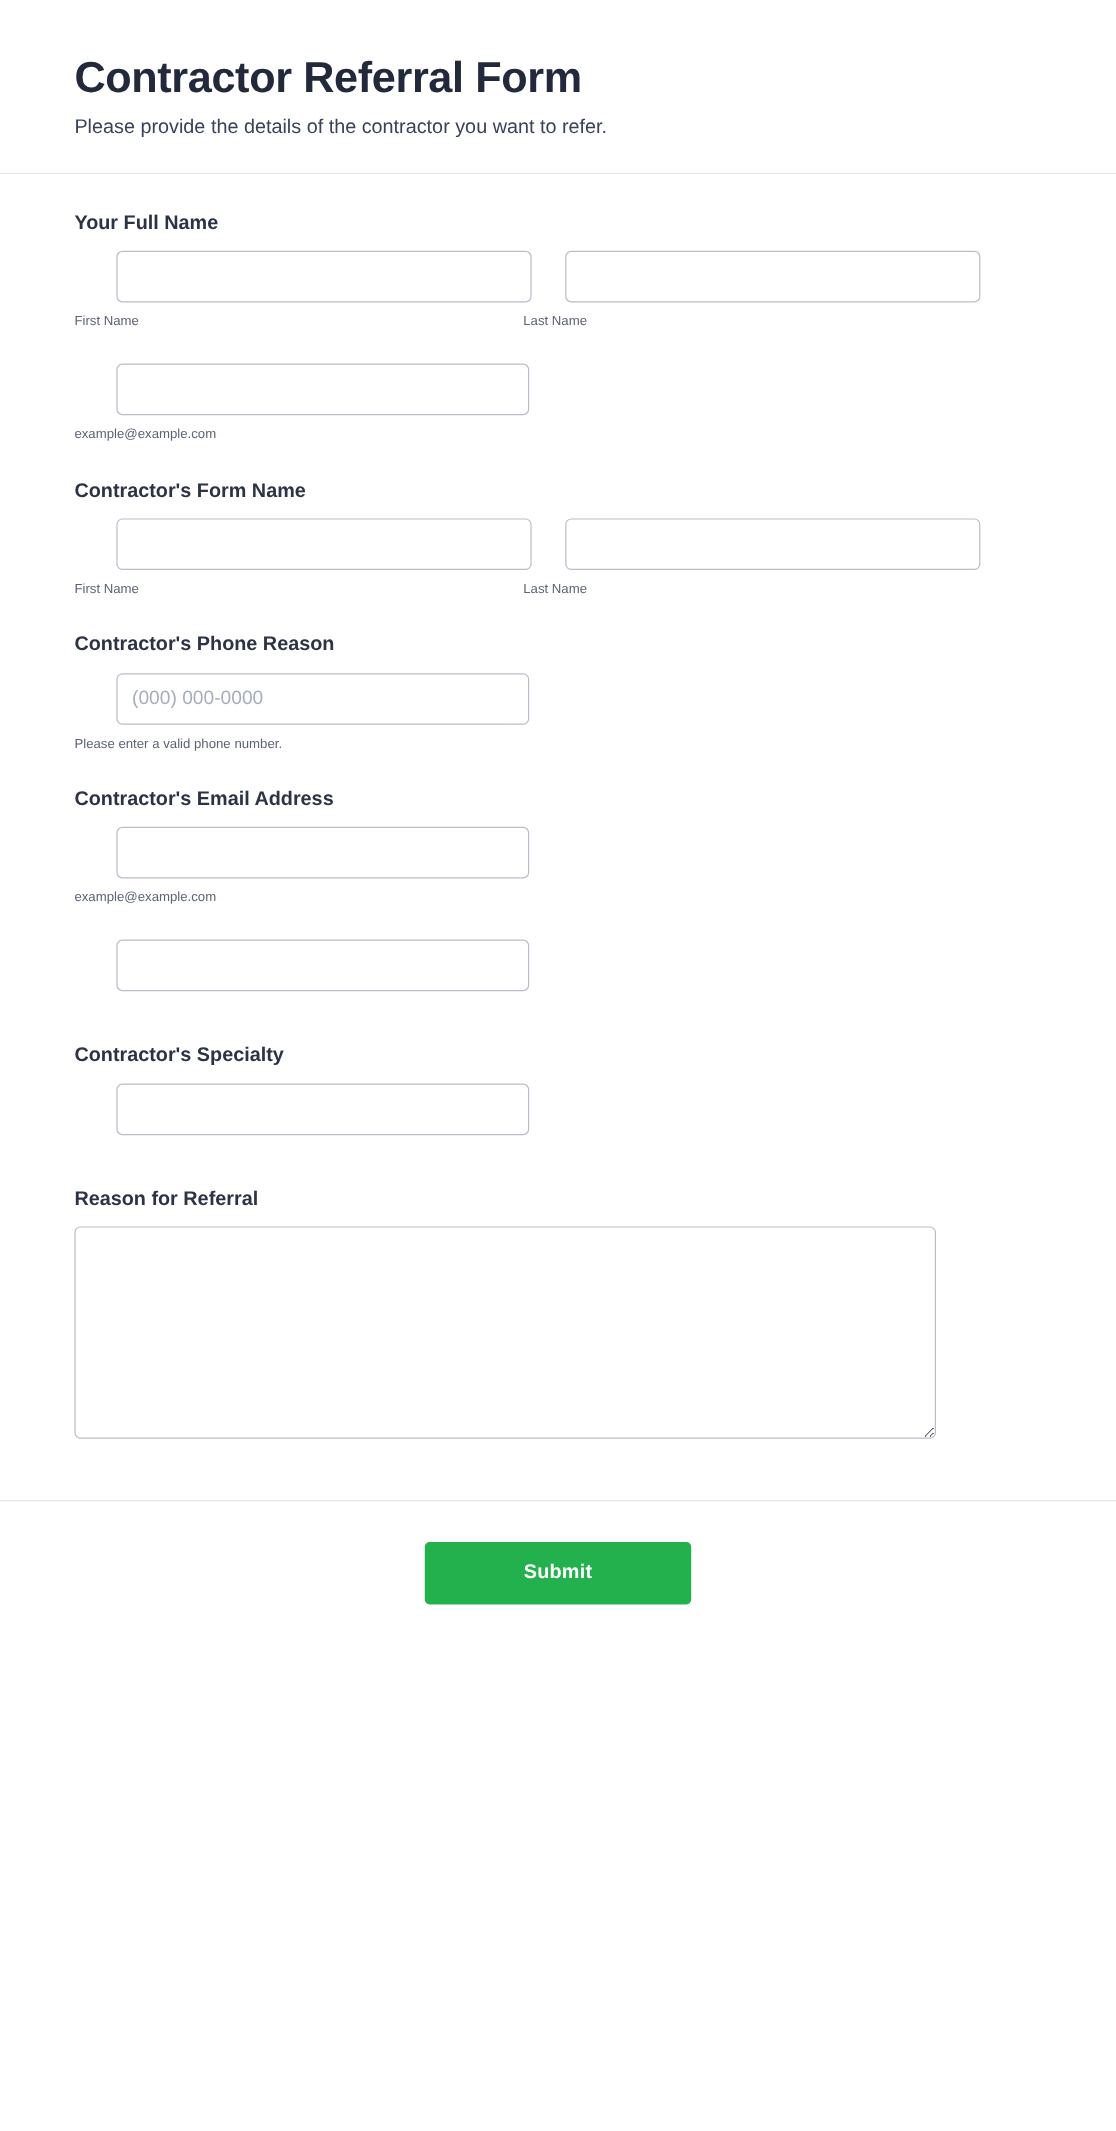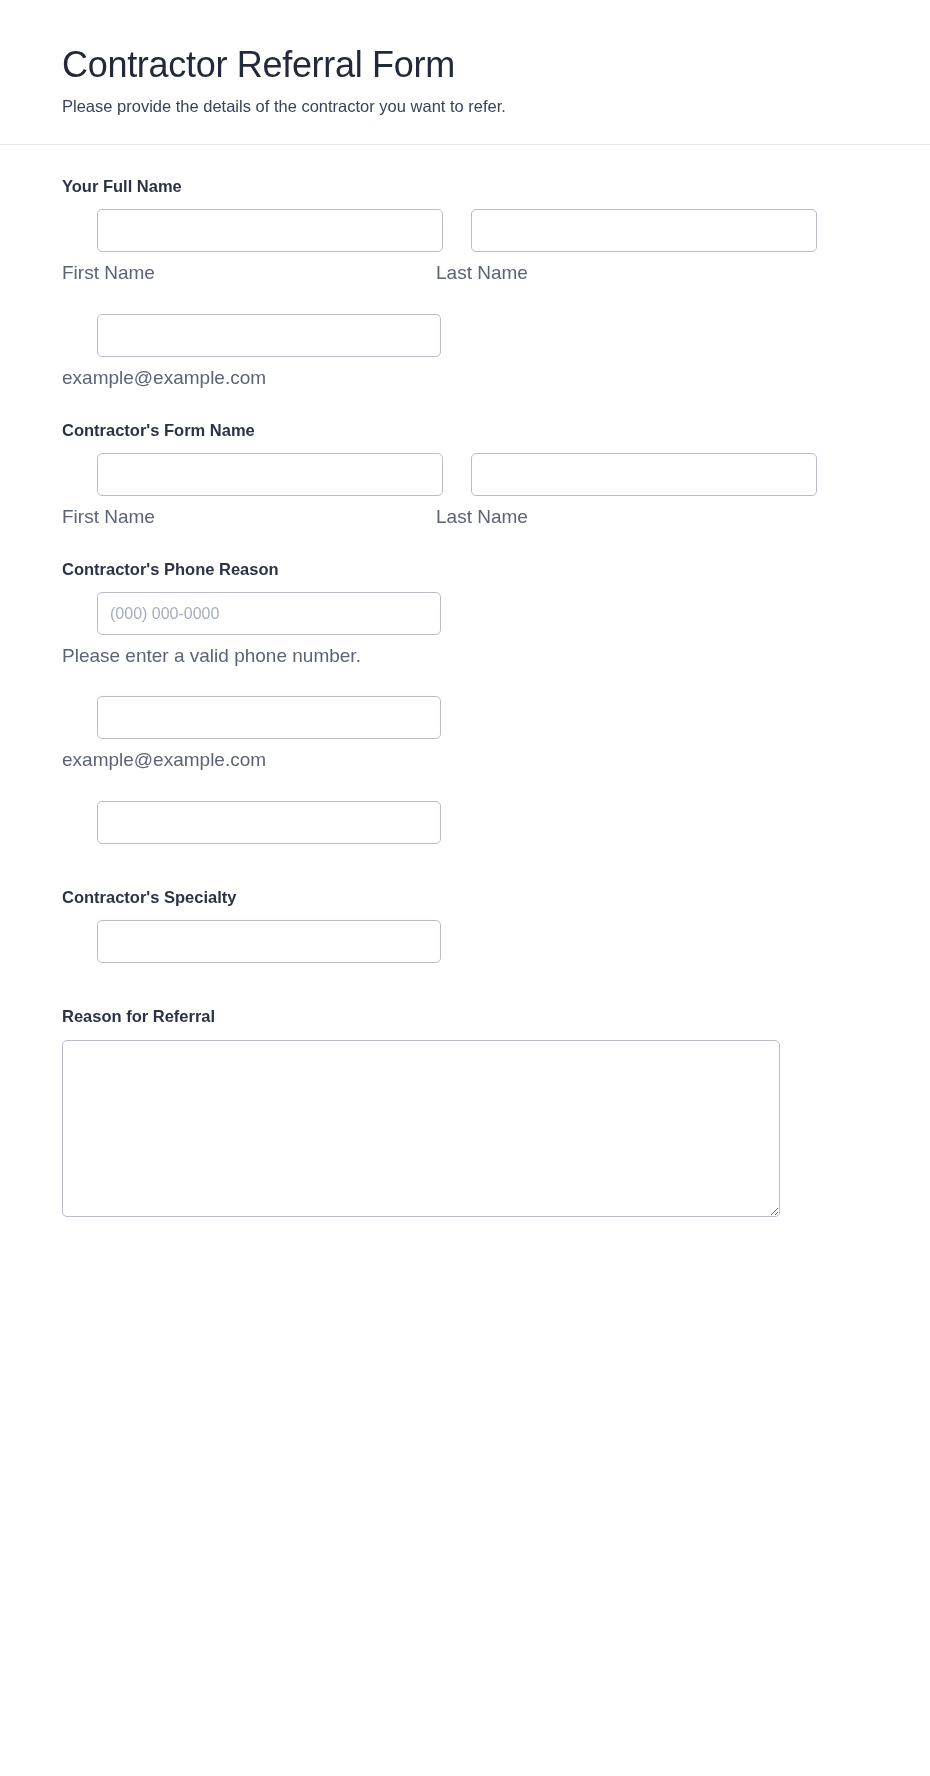--- a/index.html
+++ b/index.html
@@ -19,21 +19,21 @@
     box-sizing: border-box;
   }
 
   
   .form-header {
     padding: 44px 62px 26px 62px;
     border-bottom: 1px solid #e6e7e9;
   }
   .form-title {
     font-size: 36px;
-    font-weight: normal;
+    font-weight: bold;
     letter-spacing: -0.3px;
     color: #22293b;
     margin: 0 0 10px 0;
     line-height: 1.18;
   }
   .form-subtitle {
     font-size: 16.5px;
     font-weight: normal;
     color: #394258;
     margin: 0;
@@ -81,21 +81,21 @@
     color: #8b5cf6;
     padding: 0 12px;
     outline: none;
     margin-left: 35px;
   }
   .text-input::placeholder {
     color: #a6adbd;
     font-size: 16px;
   }
   .sub-label {
-    font-size: 19px;
+    font-size: 11px;
     color: #5b6375;
     margin-top: 9px;
     line-height: 1.3;
   }
 
   
   .textarea-wrap {
     width: 100%;
   }
   .textarea {
@@ -192,20 +192,21 @@
       <span class="field-label">Contractor's Phone Reason</span>
       <div class="col col-single">
         <input class="text-input" type="text" placeholder="(000) 000-0000" style="">
         <span class="sub-label">Please enter a valid phone number.</span>
       </div>
     </div>
 
     <div class="spacer-sm"></div>
 
     <div class="field-group">
+      <span class="field-label">Contractor's Email Address</span>
       <div class="col col-single">
         <input class="text-input" type="text" value="" style="">
         <span class="sub-label">example@example.com</span>
       </div>
     </div>
 
     <div class="spacer-sm"></div>
 
     <div class="field-group">
       <div class="col col-single">
@@ -226,14 +227,17 @@
 
     <div class="field-group">
       <span class="field-label">Reason for Referral</span>
       <div class="textarea-wrap">
         <textarea class="textarea" placeholder="" style=""></textarea>
       </div>
     </div>
 
   </div>
 
+  <div class="form-footer">
+    <button class="submit-button" type="button">Submit</button>
+  </div>
 
 </div>
 
 </body></html>

